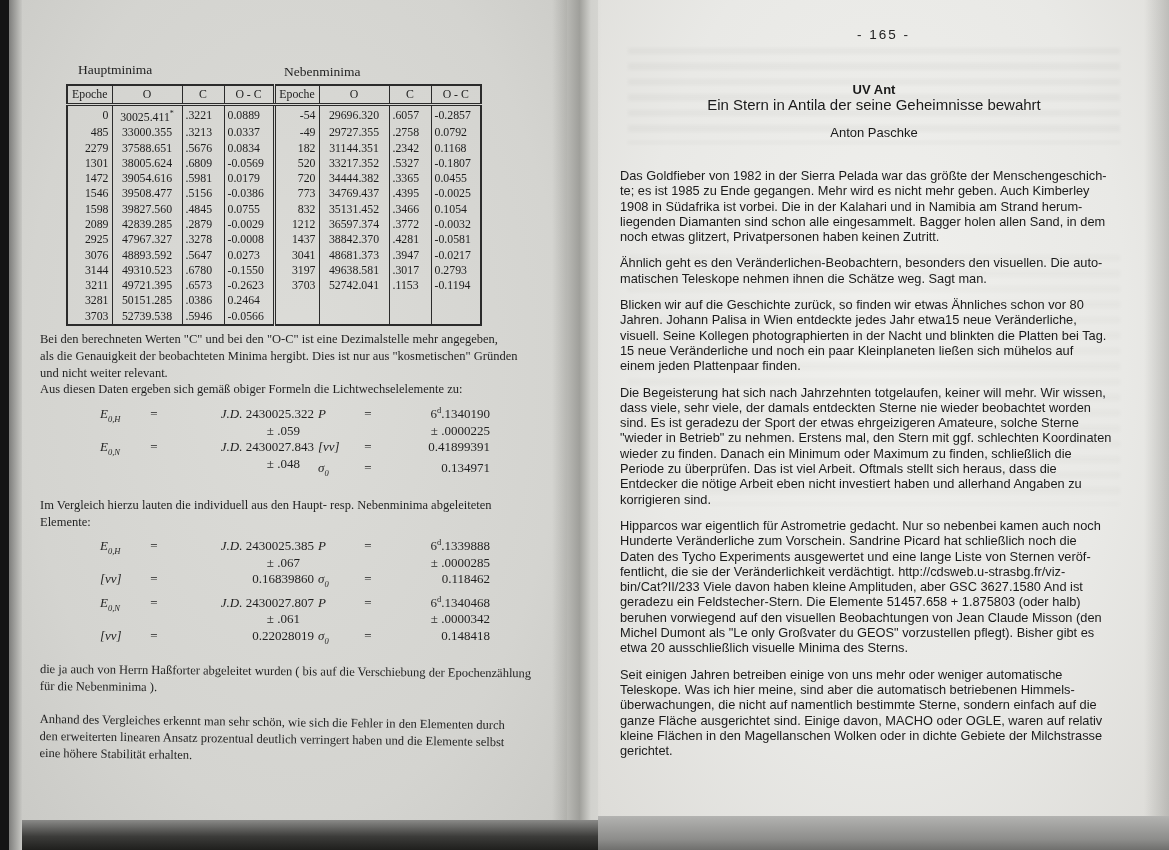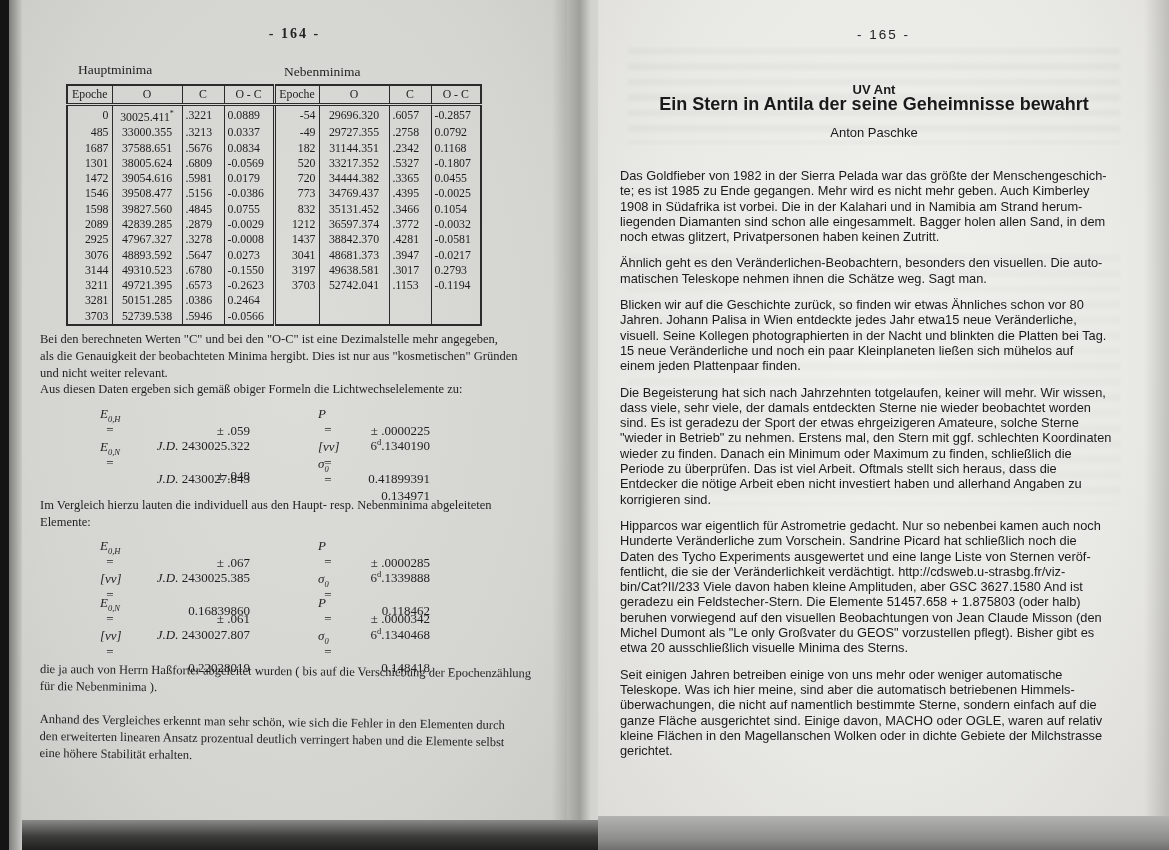--- a/index.html
+++ b/index.html
@@ -51,46 +51,45 @@
   .lines{white-space:pre;font-size:12.5px;line-height:16.8px;}
   #notes{position:absolute;left:18px;top:331px;width:530px;}
   #compare{position:absolute;left:18px;top:497px;width:530px;}
   #footer1{position:absolute;left:18px;top:661px;width:530px;transform:rotate(.5deg);transform-origin:left top;}
   #footer2{position:absolute;left:18px;top:711px;width:530px;transform:rotate(.75deg);transform-origin:left top;}
 
   .formulas{position:absolute;left:78px;width:440px;font-size:13px;}
   #formulas-1{top:406px;} #formulas-2{top:538px;}
   #formulas-2 .f-row:nth-child(4){margin-top:7px;}
   .f-row{display:flex;height:16.5px;align-items:baseline;}
-  .f-cell{display:flex;flex-direction:column;}
+  .f-cell{display:flex;}
   .f-cell.f-l{width:218px;}
   .f-sym{width:44px;font-style:italic;}
   .f-eq{width:20px;text-align:center;}
   .f-val{width:150px;text-align:right;white-space:nowrap;}
   .f-val.err{padding-right:18px;}
   .f-cell.f-r .f-sym{width:40px;}
   .f-cell.f-r .f-val{width:112px;padding-right:0;}
   .formulas sub,.formulas sup{font-size:8.5px;line-height:0;}
   .f-val i{}
 
   
   .rp-head{position:absolute;top:82px;left:22px;width:508px;text-align:center;z-index:2;}
   .rp-title{font-size:13px;font-weight:bold;line-height:15px;}
-  .rp-subtitle{font-size:18px;font-weight:bold;line-height:15px;}
+  .rp-subtitle{font-size:15px;font-weight:normal;line-height:15px;}
   .rp-author{font-size:13px;margin-top:13px;}
   .rp-body{position:absolute;top:168px;left:22px;width:512px;z-index:2;}
   .rp-body .para{white-space:pre;font-size:12.8px;line-height:15.3px;margin:0 0 11px 0;}
 </style>
 </head>
 <body>
 
 <div id="scan">
 
   <div class="page-left">
-    <div class="pagenum">- 164 -</div>
 
     <div class="tbl-title" id="title-haupt">Hauptminima</div>
     <div class="tbl-title" id="title-neben">Nebenminima</div>
 
     <table class="minima">
       <colgroup>
         <col class="epoche">
           <col class="ovals">
           <col class="cvals">
           <col class="ocvals">
@@ -126,21 +125,21 @@
             <td class="c0">485</td>
             <td class="c1">33000.355</td>
             <td class="c2">.3213</td>
             <td class="c3">0.0337</td>
             <td class="c0">-49</td>
             <td class="c1">29727.355</td>
             <td class="c2">.2758</td>
             <td class="c3">0.0792</td>
           </tr>
           <tr>
-            <td class="c0">1687</td>
+            <td class="c0">2279</td>
             <td class="c1">37588.651</td>
             <td class="c2">.5676</td>
             <td class="c3">0.0834</td>
             <td class="c0">182</td>
             <td class="c1">31144.351</td>
             <td class="c2">.2342</td>
             <td class="c3">0.1168</td>
           </tr>
           <tr>
             <td class="c0">1301</td>

